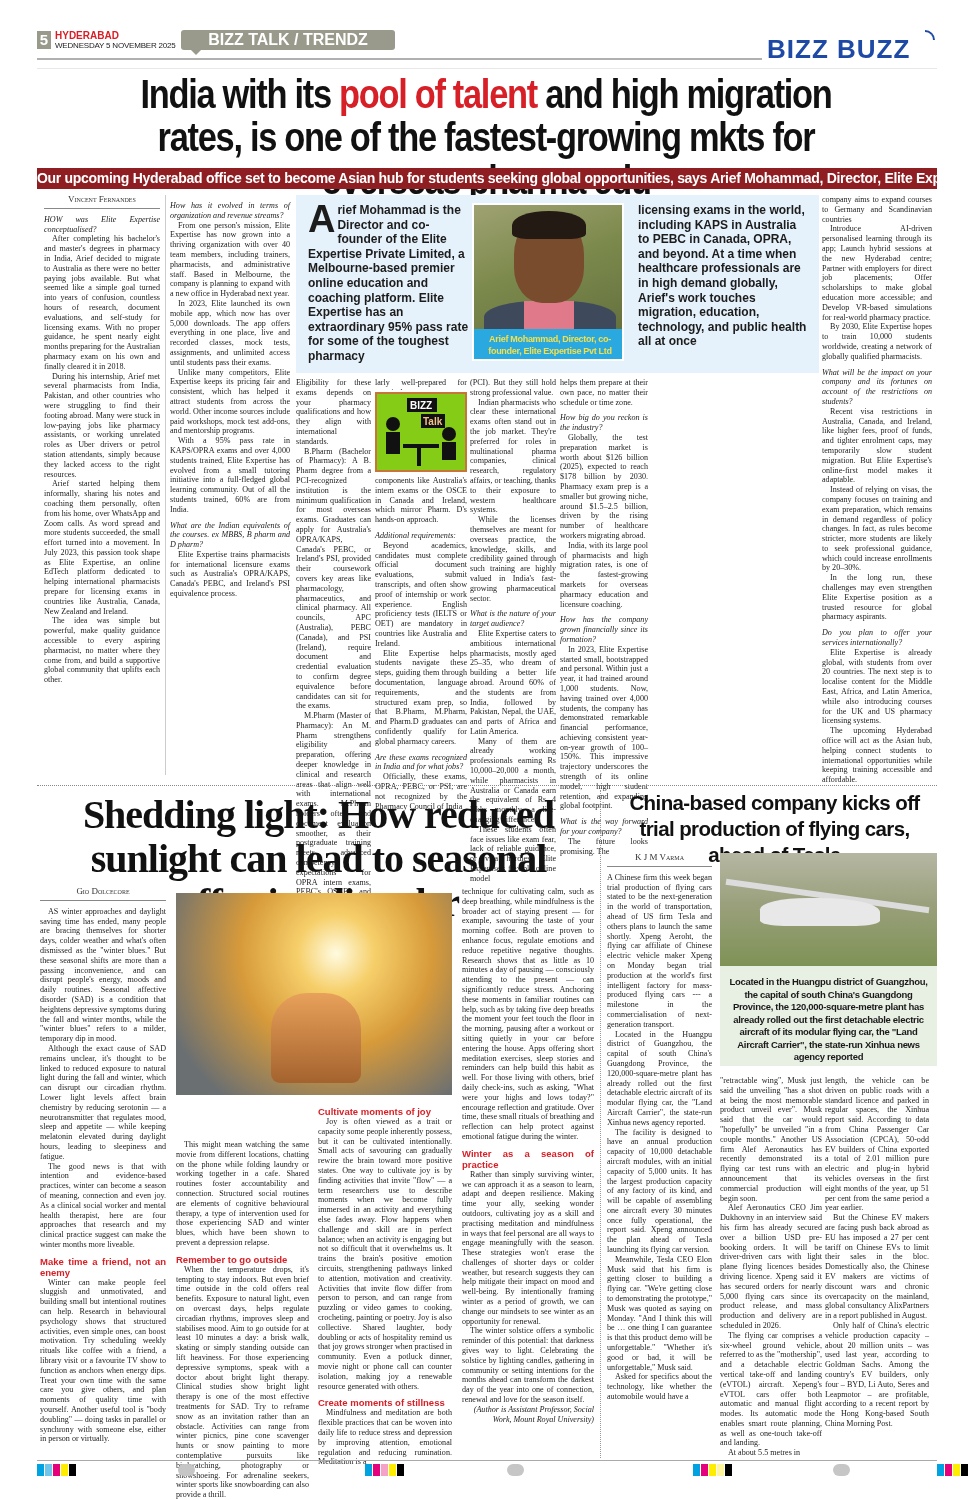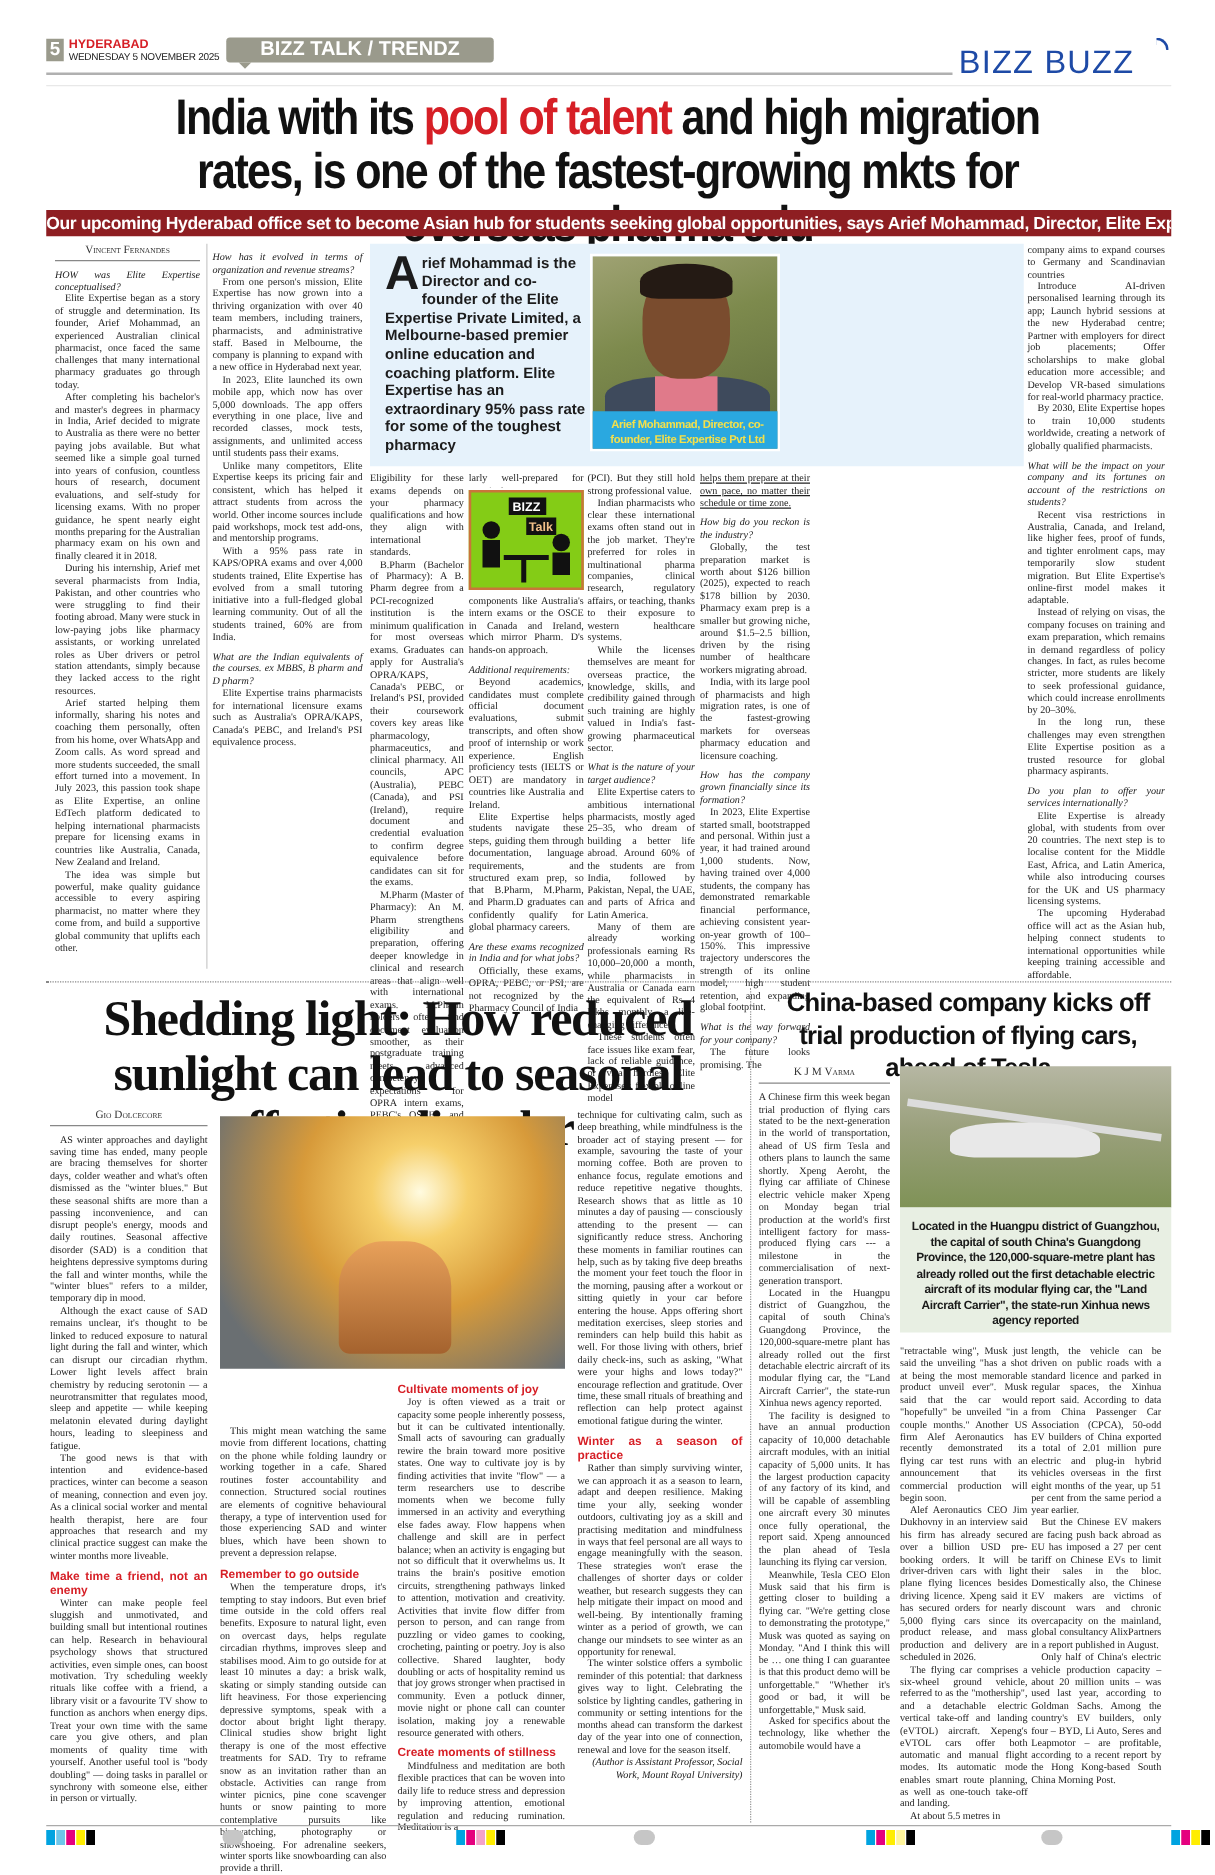--- a/index.html
+++ b/index.html
@@ -5,21 +5,21 @@
   * { box-sizing: border-box; margin: 0; padding: 0; }
   body { width: 972px; height: 1500px; background: #fff; font-family: "Liberation Serif", serif; color: #1a1a1a; position: relative; overflow: hidden; }
   .abs { position: absolute; }
   .hdr-num { left: 37px; top: 31px; width: 14px; height: 18px; background: #9a9a8c; color: #fff; font-family: "Liberation Sans", sans-serif; font-weight: bold; font-size: 15px; text-align: center; line-height: 18px; }
   .hdr-city { left: 55px; top: 30px; font-family: "Liberation Sans", sans-serif; font-weight: bold; font-size: 10px; color: #d61f26; }
   .hdr-date { left: 55px; top: 41px; font-family: "Liberation Sans", sans-serif; font-size: 8px; color: #222; letter-spacing: -0.2px; }
   .section-tab { left: 181px; top: 30px; width: 214px; height: 20px; background: #9a9a8c; border-radius: 3px; color: #fff; font-family: "Liberation Sans", sans-serif; font-weight: bold; font-size: 16px; text-align: center; line-height: 20px; }
   .section-tab:after { content: ""; position: absolute; left: 10px; bottom: -5px; border-left: 5px solid transparent; border-right: 5px solid transparent; border-top: 5px solid #9a9a8c; }
   .hdr-rule { left: 37px; top: 58px; width: 725px; height: 2px; background: #b0b0b0; }
   .hdr-rule2 { left: 37px; top: 68px; width: 900px; height: 1px; background: #e8e8e8; }
-  .logo { left: 767px; top: 34px; font-family: "Liberation Sans", sans-serif; font-weight: 400; font-size: 26px; color: #1e4aa6; letter-spacing: 1px; }
+  .logo { left: 767px; top: 34px; font-family: "Liberation Sans", sans-serif; font-weight: 700; font-size: 26px; color: #1e4aa6; letter-spacing: 1px; }
   .logo-wave { left: 925px; top: 30px; width: 10px; height: 10px; border-top: 2px solid #1e4aa6; border-right: 2px solid #1e4aa6; border-radius: 0 10px 0 0; }
 
   .main-head { left: 40px; top: 73px; width: 892px; text-align: center; font-family: "Liberation Sans", sans-serif; font-weight: bold; font-size: 40px; line-height: 43px; color: #111; letter-spacing: -1.5px; transform: scaleX(0.86); transform-origin: center top; }
   .main-head .red { color: #d61f26; }
   .strap { left: 37px; top: 168px; width: 900px; height: 21px; background: #8e1e22; color: #fff; font-family: "Liberation Sans", sans-serif; font-weight: bold; font-size: 14px; line-height: 21px; text-align: center; white-space: nowrap; overflow: hidden; letter-spacing: -0.3px; }
 
   .col { font-size: 8.1px; line-height: 9.8px; text-align: justify; color: #222; }
   .col p { text-indent: 8px; }
   .col .q { font-style: italic; text-indent: 0; margin-top: 6px; }
   .byline { font-variant: small-caps; font-size: 9px; text-align: center; color: #333; border-bottom: 1px solid #888; padding-bottom: 3px; margin-bottom: 6px; }
@@ -68,21 +68,20 @@
 <div class="abs logo">BIZZ BUZZ</div>
 <div class="abs logo-wave"></div>
 
 <h1 class="abs main-head"><span>India with its </span><span class="red">pool of talent</span><span> and high migration rates, is one of the fastest-growing mkts for overseas pharma edu</span></h1>
 <div class="abs strap">Our upcoming Hyderabad office set to become Asian hub for students seeking global opportunities, says Arief Mohammad, Director, Elite Expertise Pvt Ltd</div>
 
 <div class="abs col" style="left:44px; top:195px; width:116px;">
   <div class="byline">Vincent Fernandes</div>
   <div>
       <p class="q">HOW was Elite Expertise conceptualised?</p>
-      <p>Elite Expertise began as a story of struggle and determination. Its founder, Arief Mohammad, an experienced Australian clinical pharmacist, once faced the same challenges that many international pharmacy graduates go through today.</p>
       <p>After completing his bachelor's and master's degrees in pharmacy in India, Arief decided to migrate to Australia as there were no better paying jobs available. But what seemed like a simple goal turned into years of confusion, countless hours of research, document evaluations, and self-study for licensing exams. With no proper guidance, he spent nearly eight months preparing for the Australian pharmacy exam on his own and finally cleared it in 2018.</p>
       <p>During his internship, Arief met several pharmacists from India, Pakistan, and other countries who were struggling to find their footing abroad. Many were stuck in low-paying jobs like pharmacy assistants, or working unrelated roles as Uber drivers or petrol station attendants, simply because they lacked access to the right resources.</p>
       <p>Arief started helping them informally, sharing his notes and coaching them personally, often from his home, over WhatsApp and Zoom calls. As word spread and more students succeeded, the small effort turned into a movement. In July 2023, this passion took shape as Elite Expertise, an online EdTech platform dedicated to helping international pharmacists prepare for licensing exams in countries like Australia, Canada, New Zealand and Ireland.</p>
       <p>The idea was simple but powerful, make quality guidance accessible to every aspiring pharmacist, no matter where they come from, and build a supportive global community that uplifts each other.</p>
     </div>
 </div>
 <div class="abs vdiv" style="left:165px; top:195px; height:580px;"></div>
 <div class="abs col" style="left:170px; top:195px; width:120px;">
   <div>
       <p class="q">How has it evolved in terms of organization and revenue streams?</p>
@@ -92,20 +91,21 @@
       <p>With a 95% pass rate in KAPS/OPRA exams and over 4,000 students trained, Elite Expertise has evolved from a small tutoring initiative into a full-fledged global learning community. Out of all the students trained, 60% are from India.</p>
       <p class="q">What are the Indian equivalents of the courses. ex MBBS, B pharm and D pharm?</p>
       <p>Elite Expertise trains pharmacists for international licensure exams such as Australia's OPRA/KAPS, Canada's PEBC, and Ireland's PSI equivalence process.</p>
     </div>
 </div>
 
 <div class="abs pull">
   <div class="abs pull-text" style="left:12px; top:8px; width:166px;">
     <span class="dropcap">A</span><span>rief Mohammad is the Director and co-founder of the Elite Expertise Private Limited, a Melbourne-based premier online education and coaching platform. Elite Expertise has an extraordinary 95% pass rate for some of the toughest pharmacy</span>
   </div>
+  <div class="abs pull-text" style="left:342px; top:8px; width:172px;">licensing exams in the world, including KAPS in Australia to PEBC in Canada, OPRA, and beyond. At a time when healthcare professionals are in high demand globally, Arief's work touches migration, education, technology, and public health all at once</div>
 </div>
 <div class="abs photo">
   <div class="abs suit"></div>
   <div class="abs shirt"></div>
   <div class="abs face"></div>
   <div class="abs hair"></div>
   <div class="abs caption-bar">Arief Mohammad, Director, co-founder, Elite Expertise Pvt Ltd</div>
 </div>
 
 <div class="abs col" style="left:296px; top:378px; width:75px;">
@@ -149,21 +149,21 @@
       <p>Indian pharmacists who clear these international exams often stand out in the job market. They're preferred for roles in multinational pharma companies, clinical research, regulatory affairs, or teaching, thanks to their exposure to western healthcare systems.</p>
       <p>While the licenses themselves are meant for overseas practice, the knowledge, skills, and credibility gained through such training are highly valued in India's fast-growing pharmaceutical sector.</p>
       <p class="q">What is the nature of your target audience?</p>
       <p>Elite Expertise caters to ambitious international pharmacists, mostly aged 25–35, who dream of building a better life abroad. Around 60% of the students are from India, followed by Pakistan, Nepal, the UAE, and parts of Africa and Latin America.</p>
       <p>Many of them are already working professionals earning Rs 10,000–20,000 a month, while pharmacists in Australia or Canada earn the equivalent of Rs 4 lakhs monthly, a life-changing difference.</p>
       <p>These students often face issues like exam fear, lack of reliable guidance, or visa hurdles. Elite Expertise's flexible online model</p>
     </div>
 </div>
 <div class="abs col" style="left:560px; top:378px; width:88px;">
   <div>
-      <p style="text-indent: 0px; text-decoration: underline;">helps them prepare at their own pace, no matter their schedule or time zone.</p>
+      <p style="text-indent: 0px;">helps them prepare at their own pace, no matter their schedule or time zone.</p>
       <p class="q">How big do you reckon is the industry?</p>
       <p>Globally, the test preparation market is worth about $126 billion (2025), expected to reach $178 billion by 2030. Pharmacy exam prep is a smaller but growing niche, around $1.5–2.5 billion, driven by the rising number of healthcare workers migrating abroad.</p>
       <p>India, with its large pool of pharmacists and high migration rates, is one of the fastest-growing markets for overseas pharmacy education and licensure coaching.</p>
       <p class="q">How has the company grown financially since its formation?</p>
       <p>In 2023, Elite Expertise started small, bootstrapped and personal. Within just a year, it had trained around 1,000 students. Now, having trained over 4,000 students, the company has demonstrated remarkable financial performance, achieving consistent year-on-year growth of 100–150%. This impressive trajectory underscores the strength of its online model, high student retention, and expanding global footprint.</p>
       <p class="q">What is the way forward for your company?</p>
       <p>The future looks promising. The</p>
     </div>
 </div>
 <div class="abs col" style="left:652px; top:378px; width:0px;"></div>

